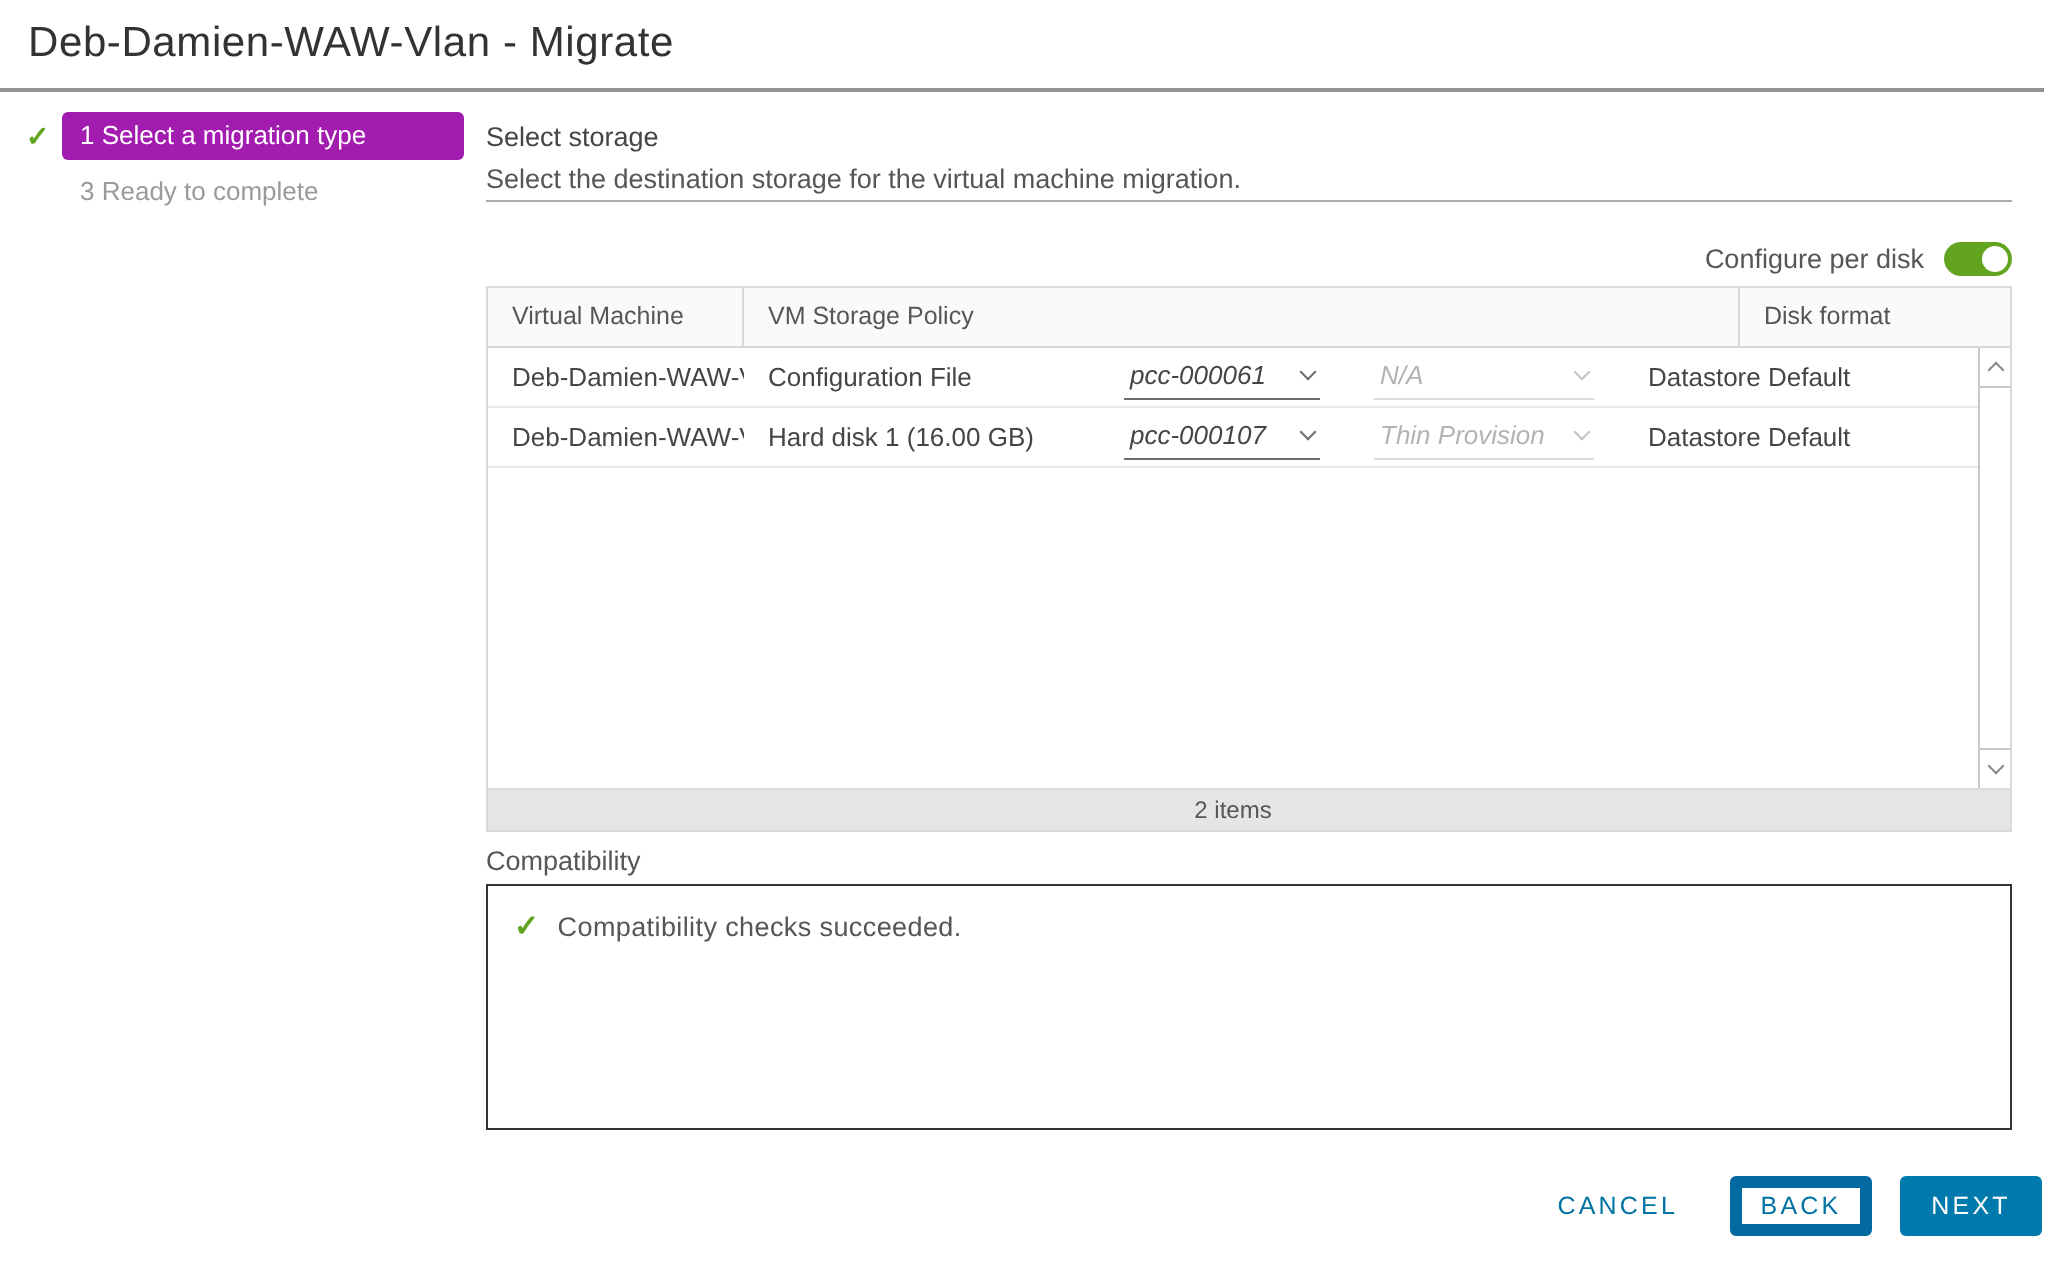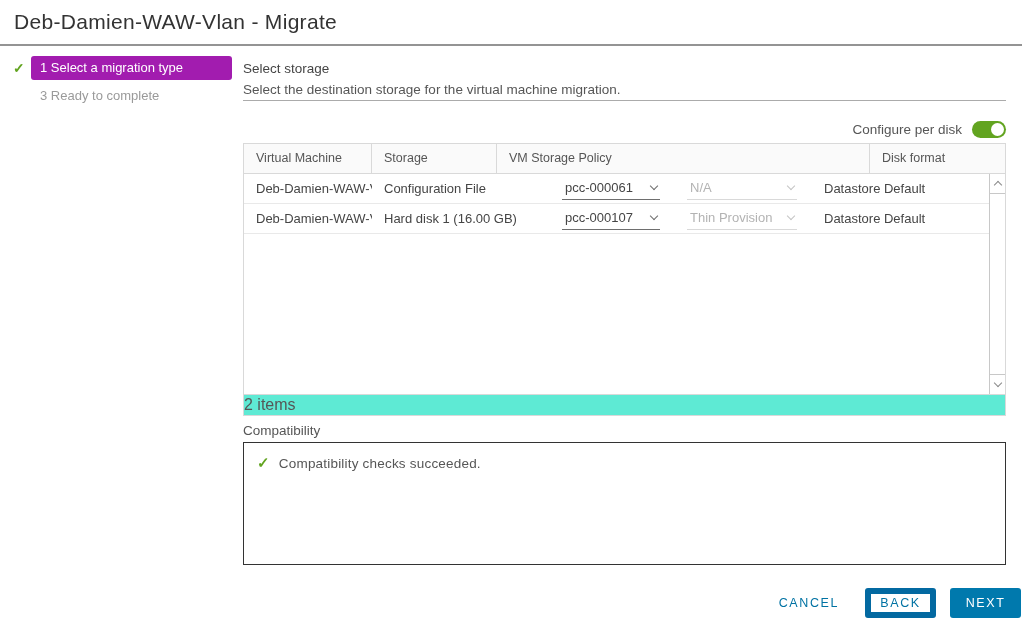--- a/index.html
+++ b/index.html
@@ -37,39 +37,39 @@
   .dg-header { display:flex; height:30px; background:#fafafa; border-bottom:1px solid #d9d9d9; }
   .dg-hcell { font-size:12.5px; color:#565656; line-height:29px; padding-left:12px; border-right:1px solid #d9d9d9; }
   .dg-hcell:last-child { border-right:none; }
   .c1 { width:128px; } .c2 { width:180px; } .c3 { width:125px; } .c4 { width:135px; } .c5 { flex:1; }
   .dg-body { position:relative; height:220px; }
   .dg-row { display:flex; height:30px; align-items:center; border-bottom:1px solid #e9e9e9;
             font-size:13px; color:#454545; width:746px; }
   .dg-cell { padding-left:12px; white-space:nowrap; overflow:hidden; }
 
   .select { display:inline-flex; justify-content:space-between; align-items:center;
-            margin-left:10px; padding:2px 3px 4px 3px; cursor:pointer; }
+            margin-left:10px; padding:2px 3px 4px 3px; cursor:pointer;font-style:italic; }
   .select.storage { width:98px; border-bottom:1px solid #6e6e6e; color:#454545; }
   .select.diskformat { width:110px; border-bottom:1px solid #d9d9d9; color:#b3b3b3; cursor:default; }
   .chev { width:6px; height:6px; border-right:1.6px solid #6e6e6e; border-bottom:1.6px solid #6e6e6e;
           transform:rotate(45deg); margin-top:-2px; flex:0 0 auto; }
   .chev.dim { border-color:#c4c4c4; }
 
   .scrollbar { position:absolute; top:0; right:0; width:16px; height:220px; background:#fff;
                border-left:1px solid #c8c8c8; }
   .sb-btn { position:absolute; left:0; width:15px; height:20px; background:#fff;
             display:flex; align-items:center; justify-content:center; cursor:pointer; }
   .sb-up { top:0; border-bottom:1px solid #c8c8c8; }
   .sb-down { bottom:0; border-top:1px solid #c8c8c8; }
   .sb-chev { width:6px; height:6px; border-right:1.6px solid #8a8a8a; border-bottom:1.6px solid #8a8a8a; }
   .sb-chev.up { transform:rotate(-135deg); margin-top:3px; }
   .sb-chev.down { transform:rotate(45deg); margin-bottom:3px; }
 
-  .dg-footer { height:21px; border-top:1px solid #d9d9d9; display:flex; justify-content:flex-start;
-               align-items:center; padding-right:16px; font-size:16px; color:#565656; background:#5eead4; }
+  .dg-footer { height:21px; border-top:1px solid #d9d9d9; display:flex; justify-content:center;
+               align-items:center; padding-right:16px; font-size:12px; color:#565656; background:#e5e5e5; }
 
   
   .compat-label { position:absolute; left:243px; top:423px; font-size:13.5px; color:#565656; }
   .compat-box { position:absolute; left:243px; top:442px; width:763px; height:123px;
                 border:1.5px solid #333; background:#fff; }
   .compat-msg { display:flex; align-items:center; gap:9px; margin:11px 0 0 13px;
                 font-size:13.5px; color:#565656; letter-spacing:.2px; }
   .compat-check { color:#62a420; font-size:15px; font-weight:bold; }
 
   
@@ -104,21 +104,20 @@
   <div class="perdisk-row">
     <span class="perdisk-label">Configure per disk</span>
     <div class="toggle">
       <div class="toggle-knob"></div>
     </div>
   </div>
 
   <div class="datagrid">
     <div class="dg-header">
       <div class="dg-hcell c1">Virtual Machine</div>
-      <div class="dg-hcell c3">Storage</div>
       <div class="dg-hcell c5">VM Storage Policy</div>
       <div class="dg-hcell c4">Disk format</div>
     </div>
 
     <div class="dg-body">
 
       <div class="dg-row">
         <div class="dg-cell c1">Deb-Damien-WAW-Vlan</div>
         <div class="dg-cell c2">Configuration File</div>
         <div class="dg-cell c3" style="padding-left:0;">

